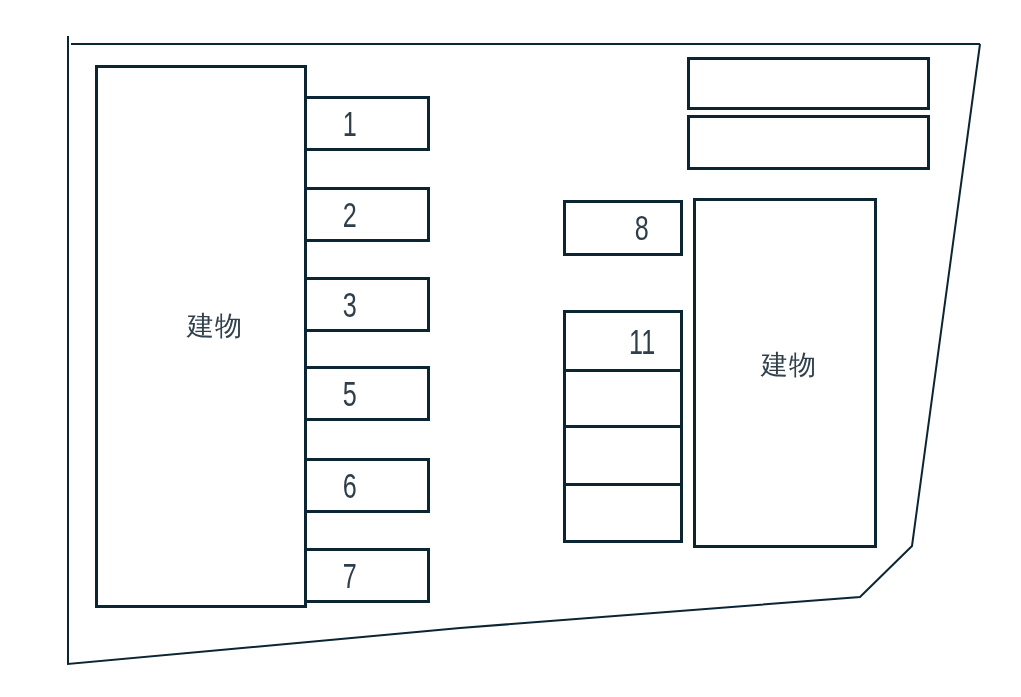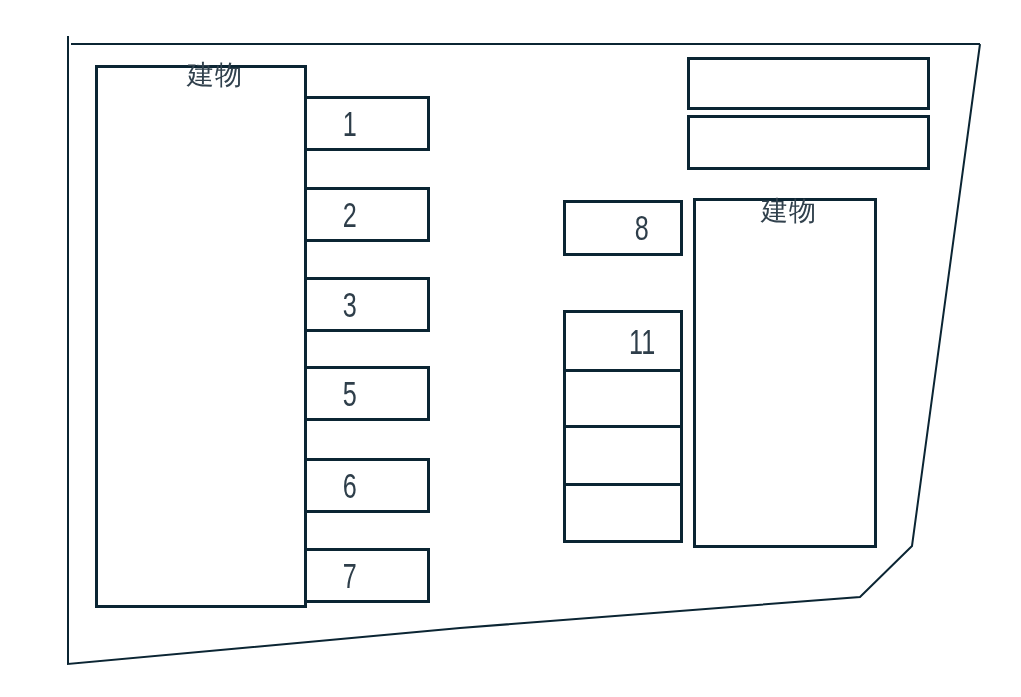--- a/index.html
+++ b/index.html
@@ -23,20 +23,21 @@
     height: 697px;
   }
   .rect {
     position: absolute;
     box-sizing: border-box;
     border: 3px solid #0b2533;
     background: #ffffff;
   }
   .building {
     display: flex;
+    align-items: center;
     justify-content: center;
   }
   .building-label {
     position: relative;
     font-size: 27px;
     font-weight: 300;
     color: #31414d;
     letter-spacing: 1px;
     white-space: nowrap;
   }

